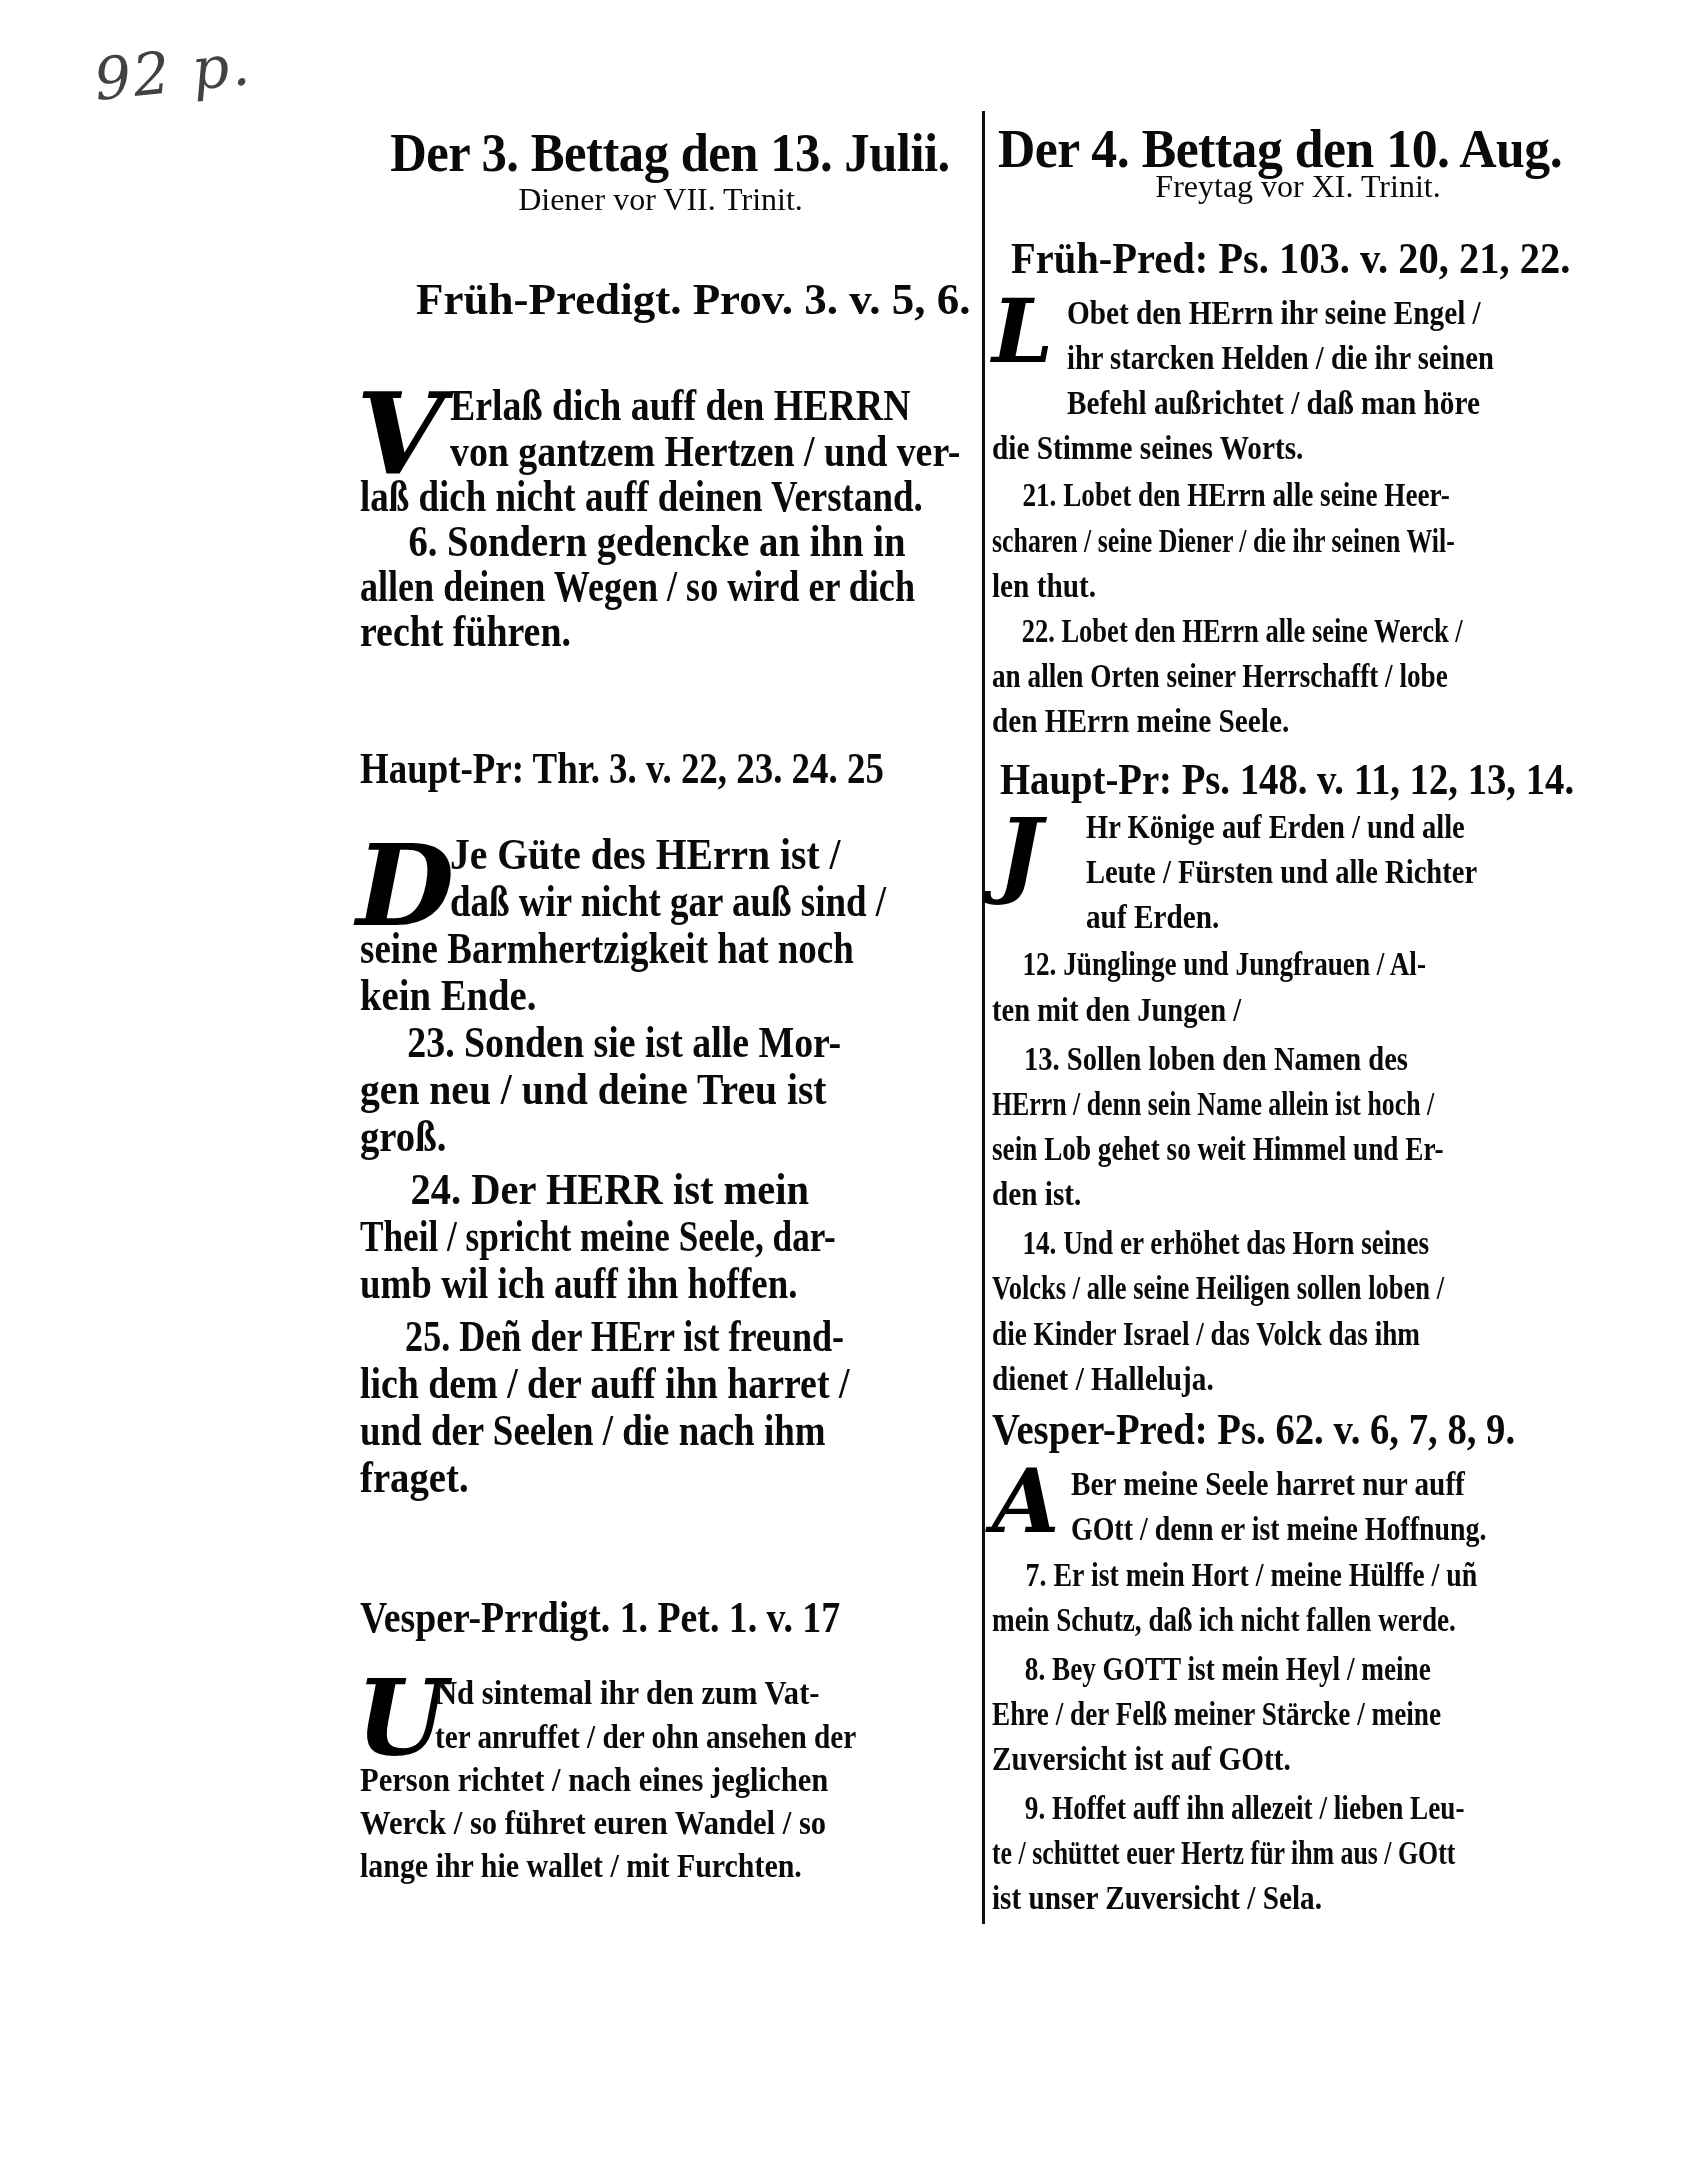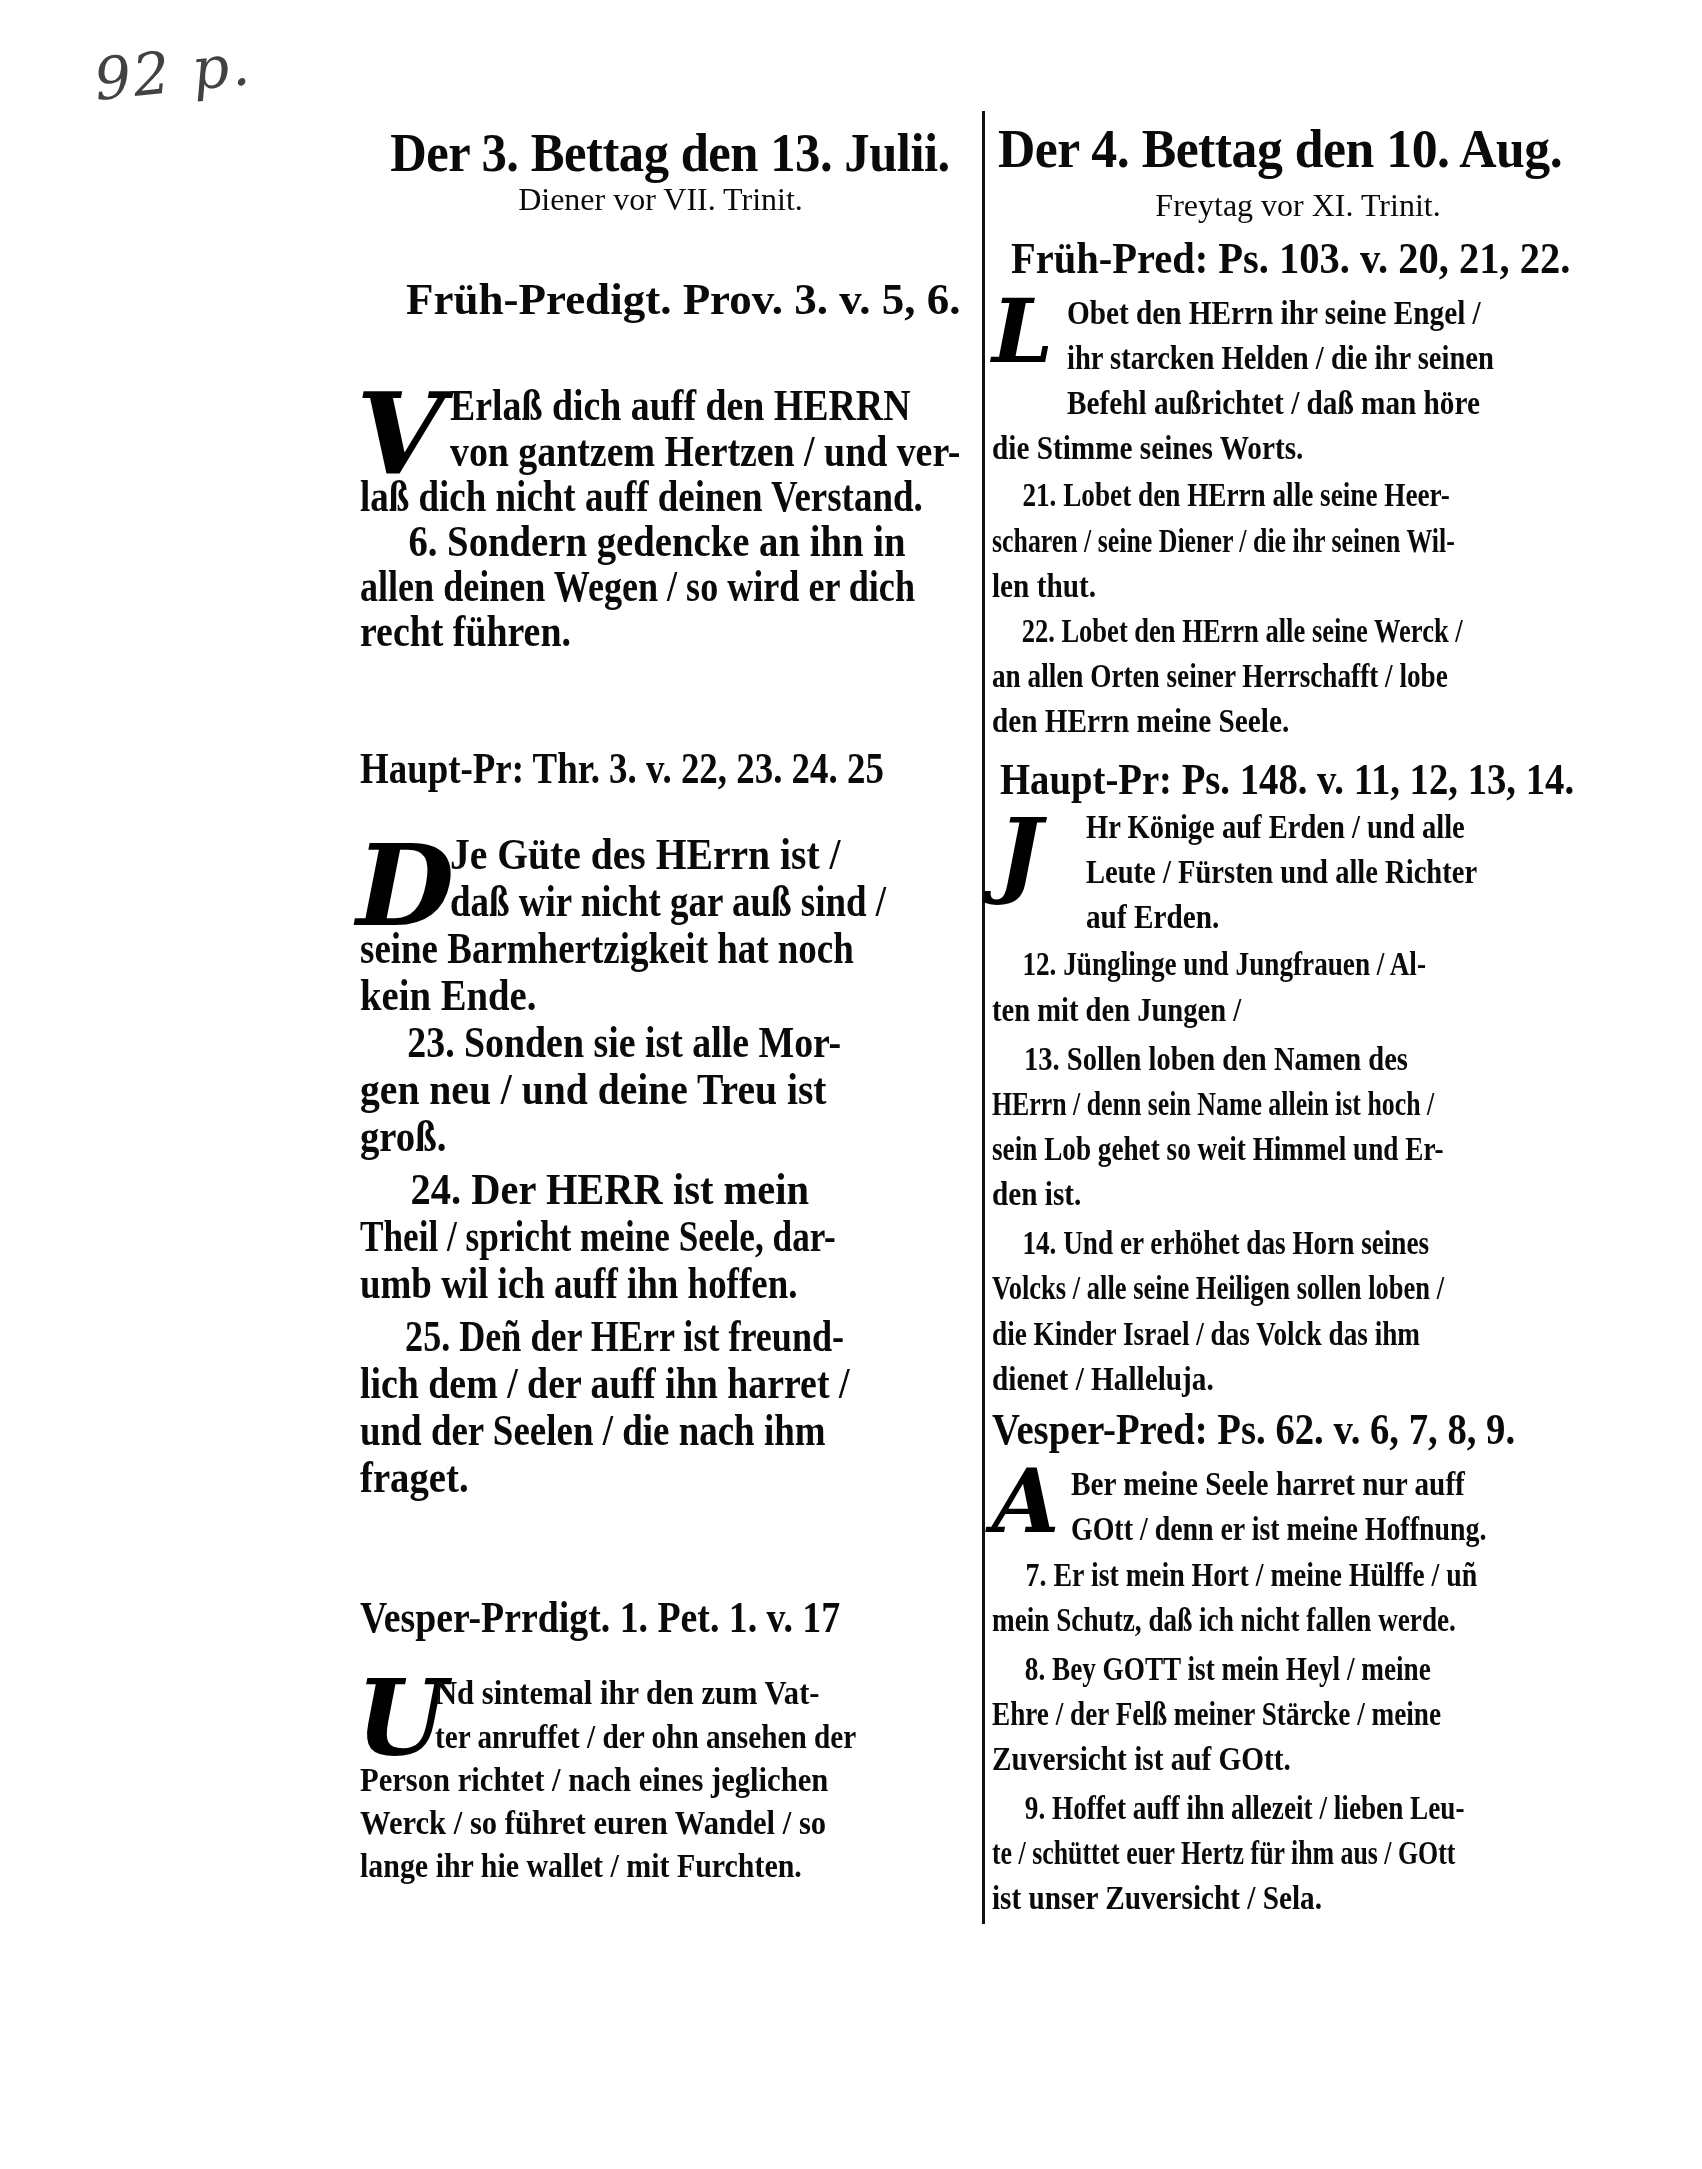--- a/index.html
+++ b/index.html
@@ -29,21 +29,21 @@
 <div class="page">
 
   <div class="note">92 p.</div>
 
   <div class="divider"></div>
 
   <div class="col left">
     <div class="line h1 center" style="top:121px;transform:scaleX(.92);transform-origin:center top;">Der 3. Bettag den 13. Julii.</div>
     <div class="line sub center" style="top:181px;left:-19px;">Diener vor VII. Trinit.</div>
 
-    <div class="line h2" style="top:273px;left:46px;">Früh-Predigt. Prov. 3. v. 5, 6.</div>
+    <div class="line h2" style="top:273px;left:56px;">Früh-Predigt. Prov. 3. v. 5, 6.</div>
     <div class="initial" style="left:-3.8px;top:377px;font-size:113px;">V</div>
     <div class="line b-big" style="top:380px;left:90px;transform:scaleX(.86);">Erlaß dich auff den HERRN</div>
     <div class="line b-big" style="top:426px;left:90px;transform:scaleX(.86);">von gantzem Hertzen / und ver-</div>
     <div class="line b-big" style="top:471px;transform:scaleX(.84);">laß dich nicht auff deinen Verstand.</div>
     <div class="line b-big indent" style="top:516px;transform:scaleX(.88);">6. Sondern gedencke an ihn in</div>
     <div class="line b-big" style="top:561px;transform:scaleX(.82);">allen deinen Wegen / so wird er dich</div>
     <div class="line b-big" style="top:606px;transform:scaleX(.86);">recht führen.</div>
 
     <div class="line h2" style="top:742px;transform:scaleX(.82);">Haupt-Pr: Thr. 3. v. 22, 23. 24. 25</div>
     <div class="initial" style="left:-3.8px;top:829px;font-size:113px;">D</div>
@@ -66,21 +66,21 @@
     <div class="initial" style="left:-3.8px;top:1667px;font-size:104px;">U</div>
     <div class="line b-small" style="top:1674px;left:75px;transform:scaleX(.9);">Nd sintemal ihr den zum Vat-</div>
     <div class="line b-small" style="top:1718px;left:75px;transform:scaleX(.86);">ter anruffet / der ohn ansehen der</div>
     <div class="line b-small" style="top:1761px;transform:scaleX(.9);">Person richtet / nach eines jeglichen</div>
     <div class="line b-small" style="top:1804px;transform:scaleX(.9);">Werck / so führet euren Wandel / so</div>
     <div class="line b-small" style="top:1847px;transform:scaleX(.88);">lange ihr hie wallet / mit Furchten.</div>
   </div>
 
   <div class="col right">
     <div class="line h1" style="top:117px;left:5.6px;transform:scaleX(.94);">Der 4. Bettag den 10. Aug.</div>
-    <div class="line sub center" style="top:187px;left:-28px;">Freytag vor XI. Trinit.</div>
+    <div class="line sub center" style="top:168px;left:-28px;">Freytag vor XI. Trinit.</div>
 
     <div class="line h2" style="top:232px;left:19px;transform:scaleX(.9);">Früh-Pred: Ps. 103. v. 20, 21, 22.</div>
     <div class="initial" style="left:0px;top:288px;font-size:87px;">L</div>
     <div class="line b-small" style="top:294px;left:75px;transform:scaleX(.86);">Obet den HErrn ihr seine Engel /</div>
     <div class="line b-small" style="top:339px;left:75px;transform:scaleX(.84);">ihr starcken Helden / die ihr seinen</div>
     <div class="line b-small" style="top:384px;left:75px;transform:scaleX(.86);">Befehl außrichtet / daß man höre</div>
     <div class="line b-small" style="top:429px;transform:scaleX(.86);">die Stimme seines Worts.</div>
     <div class="line b-small indent" style="top:476px;padding-left:38px;transform:scaleX(.8);">21. Lobet den HErrn alle seine Heer-</div>
     <div class="line b-small" style="top:522px;transform:scaleX(.76);">scharen / seine Diener / die ihr seinen Wil-</div>
     <div class="line b-small" style="top:567px;transform:scaleX(.86);">len thut.</div>

